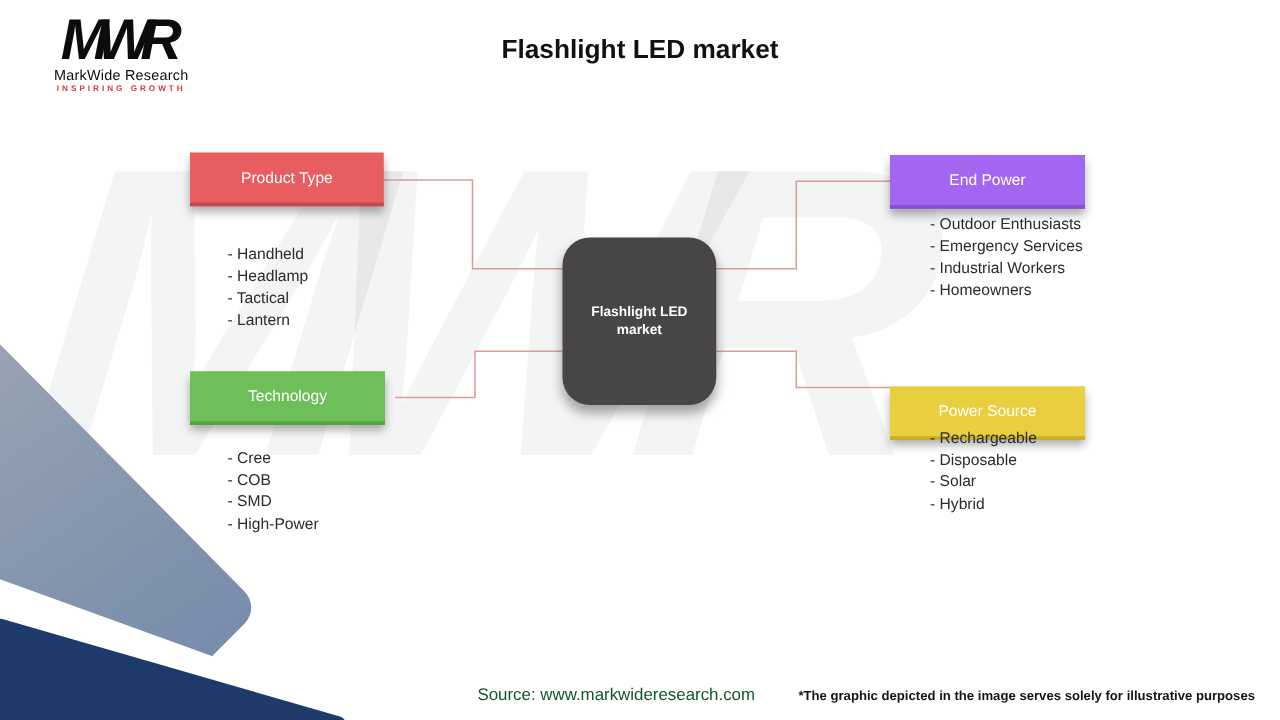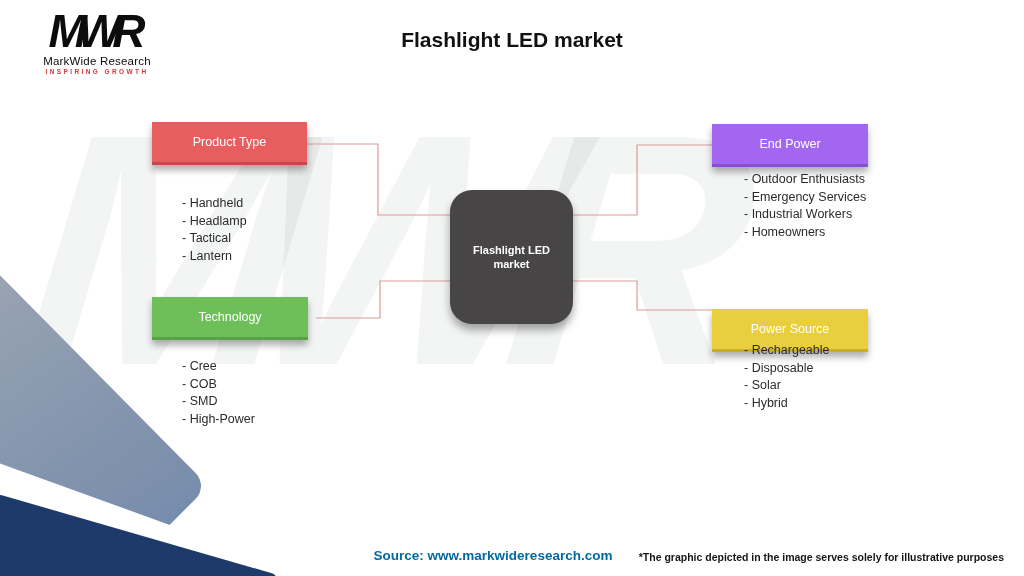--- a/index.html
+++ b/index.html
@@ -134,22 +134,22 @@
     box-shadow: 0 6px 9px rgba(0,0,0,0.35);
   }
 
   
   .source-text {
     position: absolute;
     bottom: 13px;
     left: 493px;
     transform: translateX(-50%);
     font-size: 13.5px;
-    font-weight: bold;
-    color: #0369a1;
+    font-weight: normal;
+    color: #14532d;
     white-space: nowrap;
   }
   .disclaimer-text {
     position: absolute;
     bottom: 13px;
     right: 20px;
     font-size: 10.5px;
     font-weight: 600;
     color: #151515;
     white-space: nowrap;

